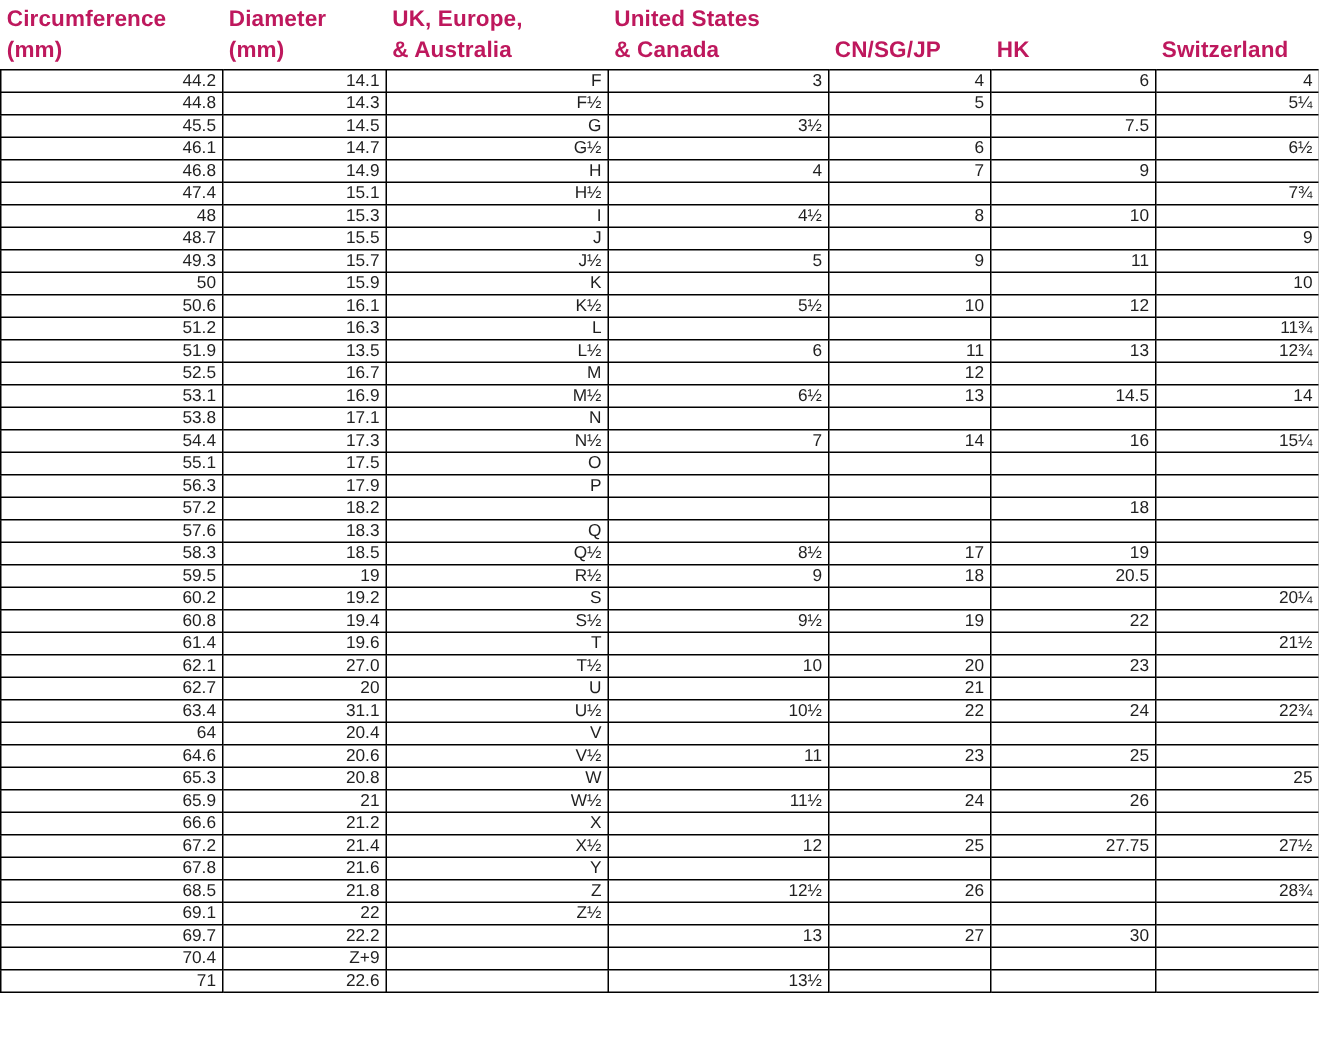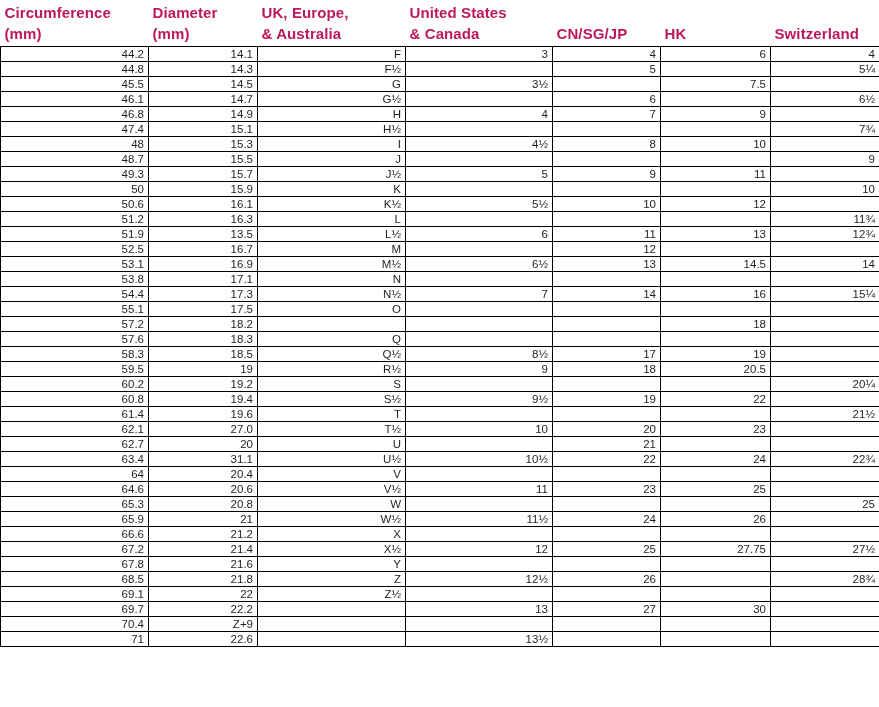--- a/index.html
+++ b/index.html
@@ -241,20 +241,29 @@
       <tr>
         <td>55.1</td>
         <td>17.5</td>
         <td>O</td>
         <td></td>
         <td></td>
         <td></td>
         <td></td>
       </tr>
       <tr>
+        <td>56.3</td>
+        <td>17.9</td>
+        <td>P</td>
+        <td></td>
+        <td></td>
+        <td></td>
+        <td></td>
+      </tr>
+      <tr>
         <td>57.2</td>
         <td>18.2</td>
         <td></td>
         <td></td>
         <td></td>
         <td>18</td>
         <td></td>
       </tr>
       <tr>
         <td>57.6</td>

